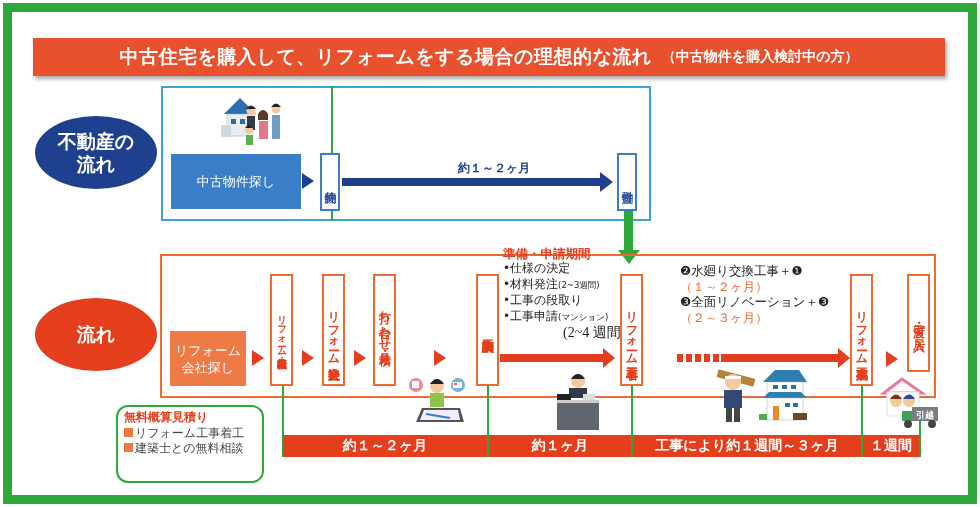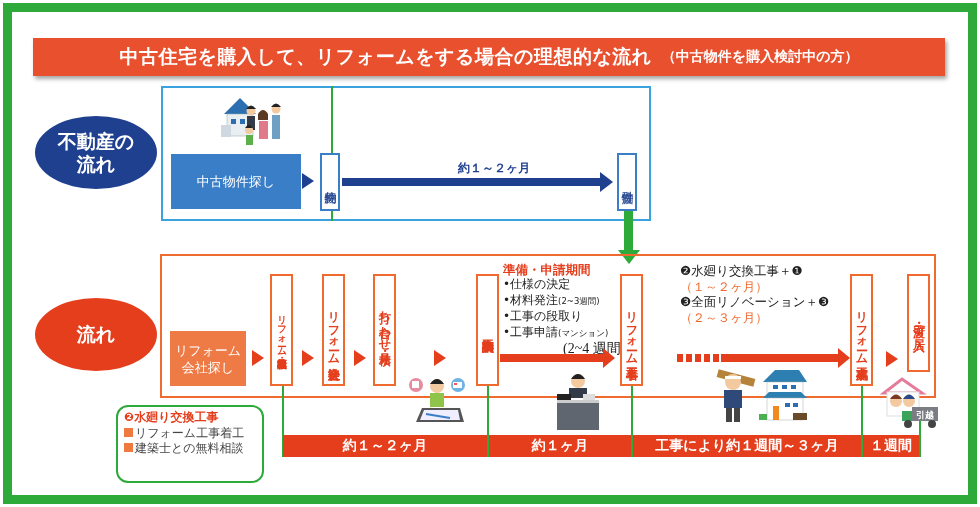--- a/index.html
+++ b/index.html
@@ -34,21 +34,21 @@
   .vbox.orange { border: 2px solid #ef6a2e; color: #e53e1c; font-size: 12px; width: 23px; font-weight: bold; }
   .vbox.orange.small { font-size: 9.5px; font-weight: bold; }
 
   .arrow-bar { position: absolute; }
   .duration-label { position: absolute; font-size: 12px; color: #1f3f8f; font-weight: bold; }
 
   .reform-box { position: absolute; left: 160px; top: 254px; width: 776px; height: 144px; border: 2px solid #ef6a2e; }
   .reform-search { position: absolute; left: 170px; top: 331px; width: 76px; height: 55px; background: #ee7a45; color: #fff;
     font-size: 13px; line-height: 17px; display: flex; align-items: center; justify-content: center; text-align: center; }
 
-  .prep-block { position: absolute; left: 503px; top: 262px; font-size: 12px; line-height: 15px; color: #222; }
+  .prep-block { position: absolute; left: 503px; top: 246px; font-size: 12px; line-height: 15px; color: #222; }
   .prep-title { color: #e53e1c; font-weight: bold; font-size: 12.5px; }
   .small-note { font-size: 8.5px; }
   .indent-note { padding-left: 60px; font-size: 14px; font-family: Liberation Serif, serif; }
 
   .work-block { position: absolute; left: 680px; top: 263px; font-size: 12.5px; line-height: 15.5px; color: #222; }
   .work-title { color: #e53e1c; font-weight: bold; }
   .orange-text { color: #ef6a2e; }
 
   .dash-seg { position: absolute; top: 354px; width: 6px; height: 8px; background: #e53e1c; }
 
@@ -231,21 +231,21 @@
   <circle cx="31" cy="26" r="6" fill="#f3c9a0"></circle>
     <path d="M25 24 q6 -9 12 0" fill="#2c4a88"></path>
   <rect x="24" y="36" width="10" height="10" fill="#3aa55a"></rect>
   <rect x="34" y="32" width="26" height="14" fill="#7a7e84"></rect>
   <text x="47" y="43" font-size="9" fill="#fff" text-anchor="middle" font-weight="bold" font-family="DejaVu Sans, sans-serif">引越</text>
   <circle cx="30" cy="49" r="4" fill="#444"></circle>
     <circle cx="54" cy="49" r="4" fill="#444"></circle>
 </svg>
 
 <div class="service-box">
-  <div class="service-title">❷水廻り交換工事</div>
+  <div class="service-title">無料概算見積り</div>
   <div><span class="sq"></span><span>リフォーム工事着工</span></div>
   <div><span class="sq"></span><span>建築士との無料相談</span></div>
 </div>
 
 <div class="dur-bar" style="left:283px; width:204px;">約１～２ヶ月</div>
 <div class="dur-bar" style="left:489px; width:142px;">約１ヶ月</div>
 <div class="dur-bar" style="left:633px; width:228px;">工事により約１週間～３ヶ月</div>
 <div class="dur-bar" style="left:863px; width:56px;">１週間</div>
 
 </body></html>

